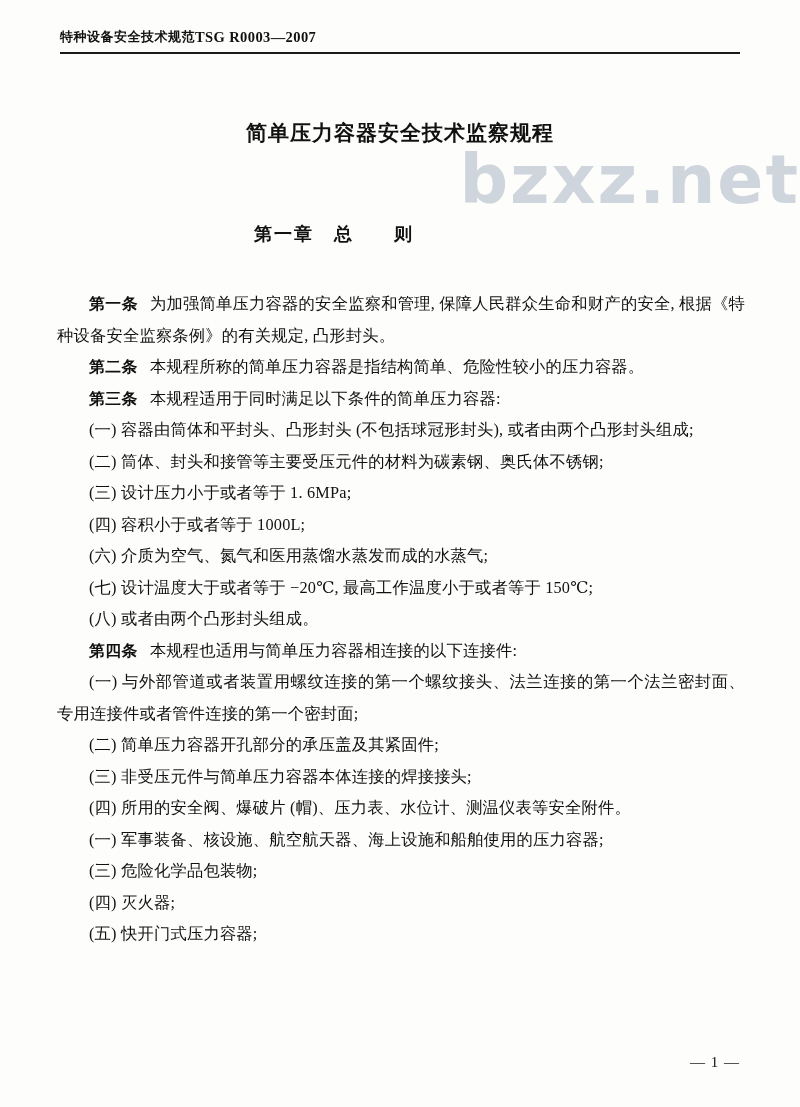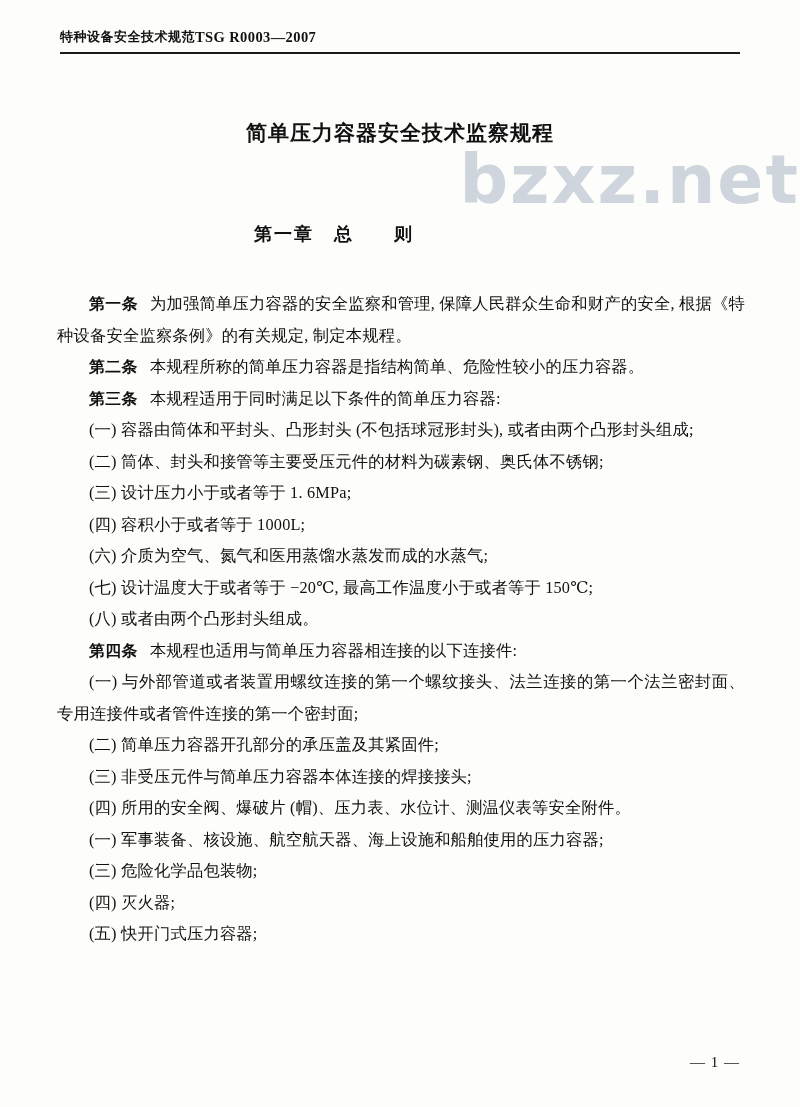--- a/index.html
+++ b/index.html
@@ -151,21 +151,21 @@
   <div class="header-rule"></div>
 
   <div class="doc-title">简单压力容器安全技术监察规程</div>
 
   <div class="watermark">bzxz.net</div>
 
   <div class="chapter-title">第一章　总　　则</div>
 
   <div class="body">
     <p class="para indent">
-      <span class="label">第一条</span><span class="gap"></span><span>为加强简单压力容器的安全监察和管理, 保障人民群众生命和财产的安全, 根据《特种设备安全监察条例》的有关规定, 制定本规程。</span>
+      <span class="label">第一条</span><span class="gap"></span><span>为加强简单压力容器的安全监察和管理, 保障人民群众生命和财产的安全, 根据《特种设备安全监察条例》的有关规定, 凸形封头。</span>
     </p>
     <p class="para indent">
       <span class="label">第二条</span><span class="gap"></span><span>本规程所称的简单压力容器是指结构简单、危险性较小的压力容器。</span>
     </p>
     <p class="para indent">
       <span class="label">第三条</span><span class="gap"></span><span>本规程适用于同时满足以下条件的简单压力容器:</span>
     </p>
     <p class="para hang">
       <span>(一) 容器由筒体和平封头、凸形封头 (不包括球冠形封头), 或者由两个凸形封头组成;</span>
     </p>

